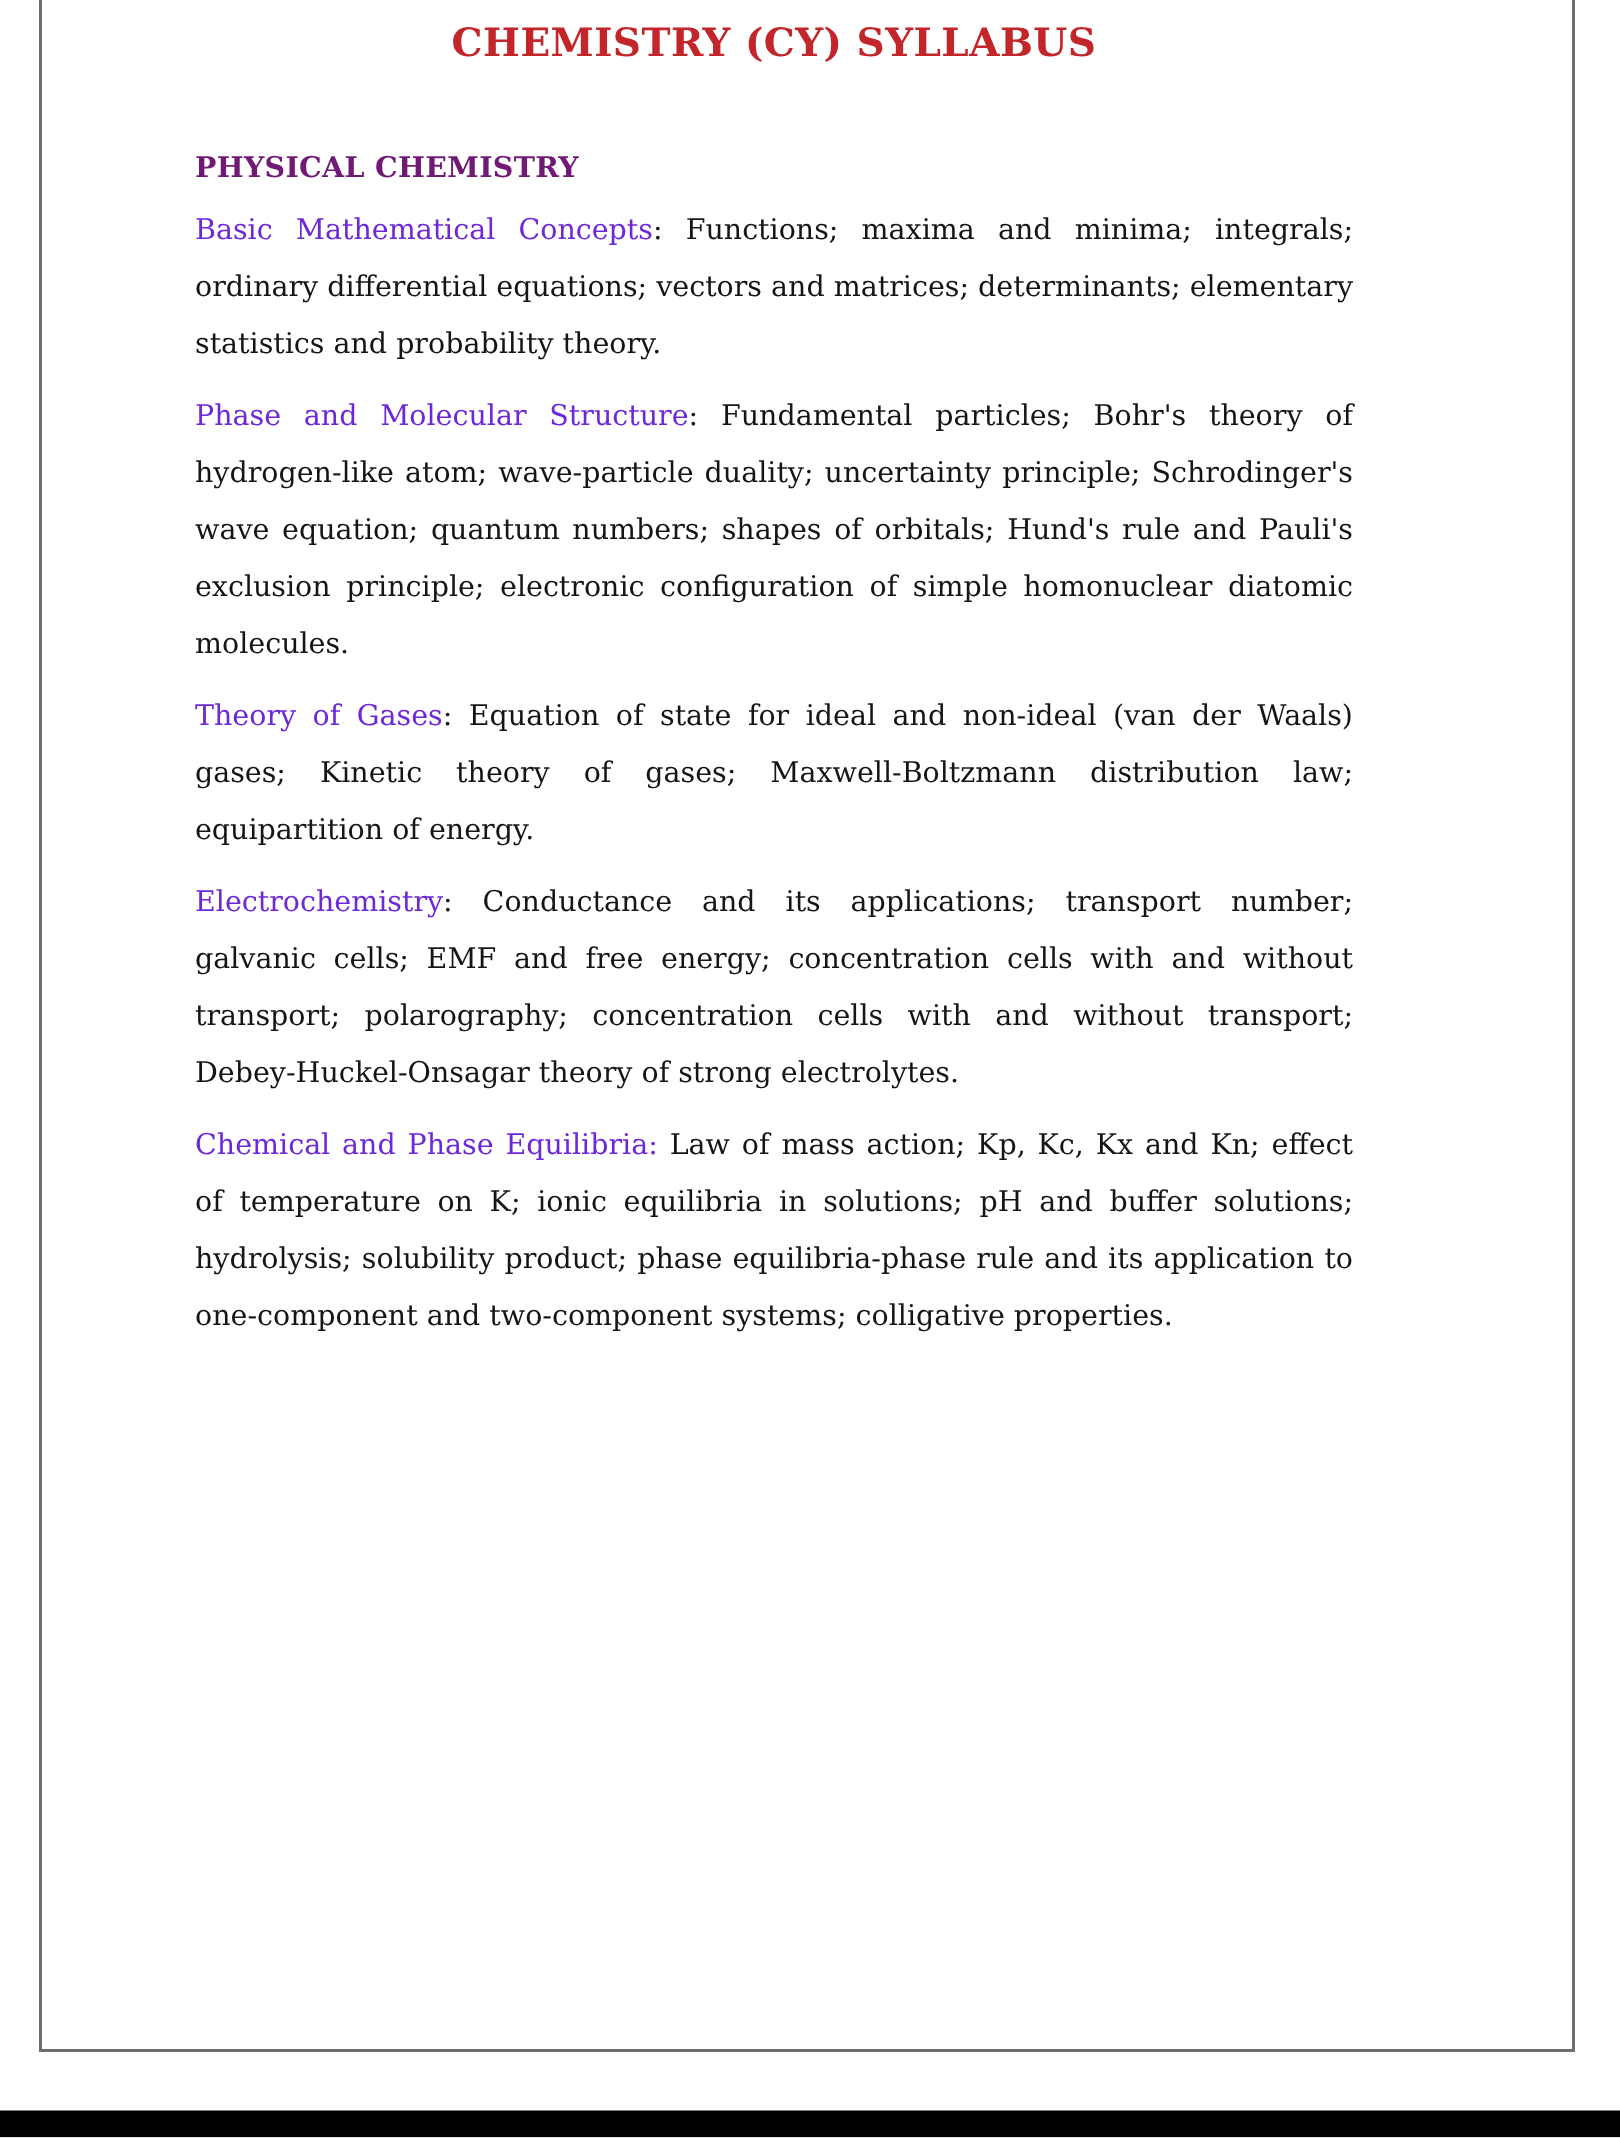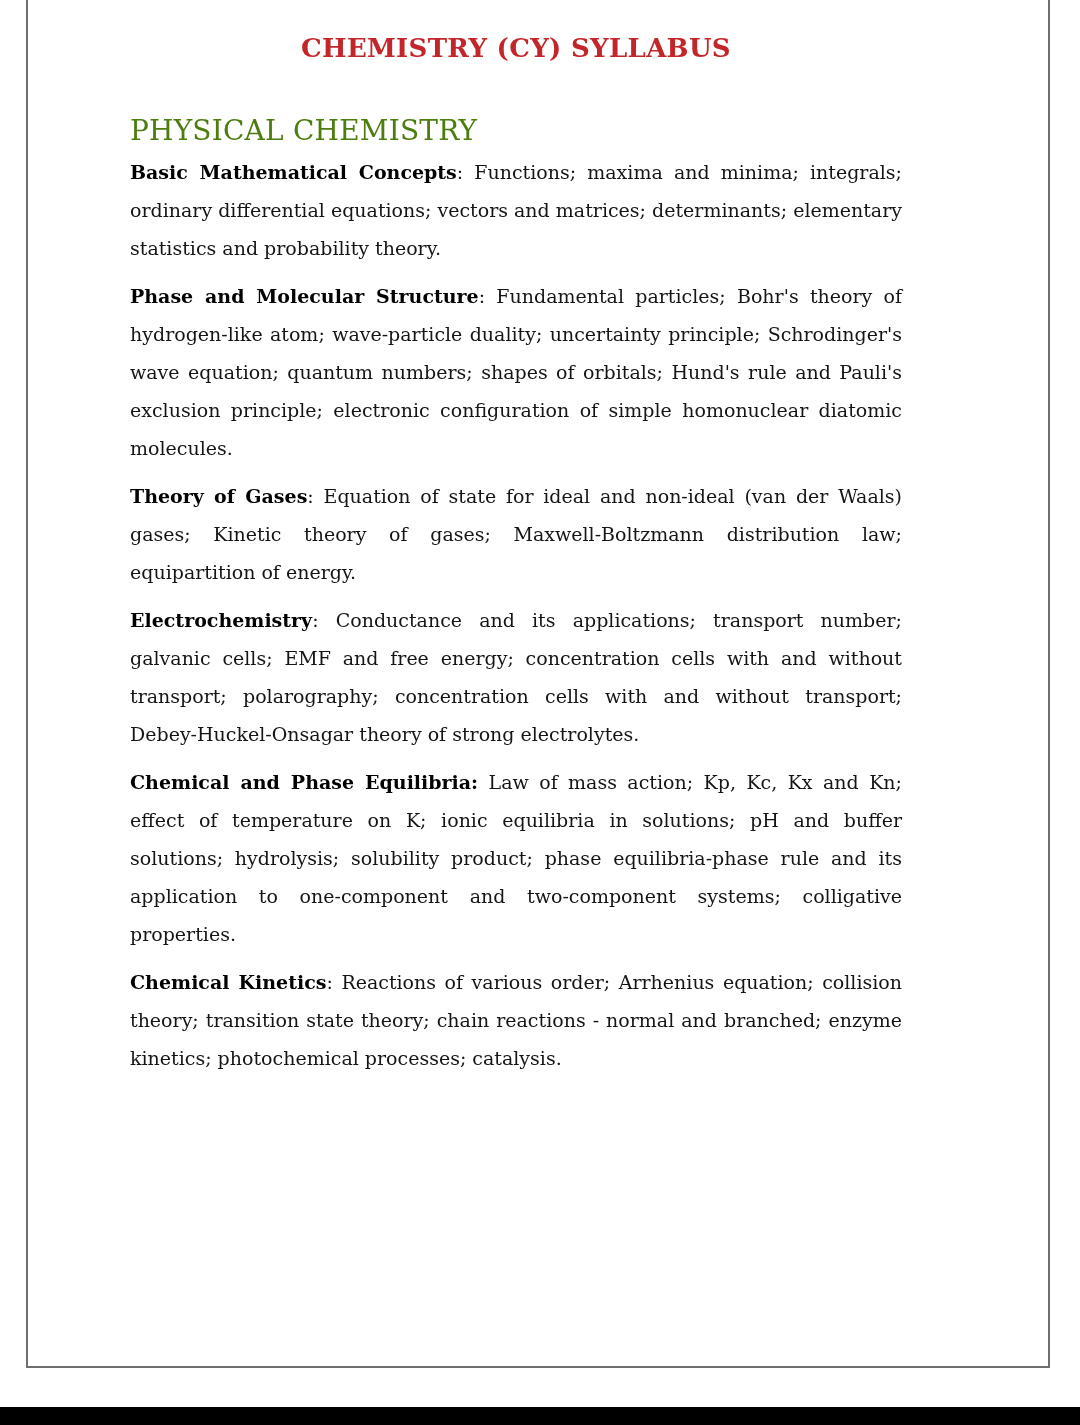--- a/index.html
+++ b/index.html
@@ -20,49 +20,49 @@
     left: 26px;
     top: 0;
     width: 1020px;
     height: 1366px;
     background: #ffffff;
     border: 2px solid #6f6f6f;
     border-top: none;
     box-sizing: content-box;
   }
   .content {
-    padding: 24px 146px 0 102px;
+    padding: 5px 146px 0 102px;
   }
   .doc-title {
     margin: 10px 0 0 0;
     font-size: 26px;
     line-height: 28px;
     font-weight: bold;
     text-align: center;
     color: #c3262a;
     letter-spacing: 0.3px;
   }
   .section-heading {
     margin: 57px 0 0 0;
-    font-size: 28px;
+    font-size: 19px;
     line-height: 24px;
-    font-weight: normal;
-    color: #4d7c0f;
+    font-weight: bold;
+    color: #701a75;
     letter-spacing: 0.2px;
   }
   .para {
     margin: 10px 0 0 0;
     font-size: 19px;
     line-height: 38px;
     text-align: justify;
     color: #151515;
   }
   .para .term {
-    font-weight: bold;
-    color: #000000;
+    font-weight: normal;
+    color: #6d28d9;
     margin-top: 25px;
   }
   .bottom-bar {
     position: absolute;
     left: 0;
     bottom: 0;
     width: 100%;
     height: 18px;
     background: #000000;
   }
@@ -83,19 +83,18 @@
       <p class="para"><span class="term">Phase and Molecular Structure</span><span class="body-text">: Fundamental particles; Bohr's theory of hydrogen-like atom; wave-particle duality; uncertainty principle; Schrodinger's wave equation; quantum numbers; shapes of orbitals; Hund's rule and Pauli's exclusion principle; electronic configuration of simple homonuclear diatomic molecules.</span></p>
 
       <p class="para"><span class="term">Theory of Gases</span><span class="body-text">: Equation of state for ideal and non-ideal (van der Waals) gases; Kinetic theory of gases; Maxwell-Boltzmann distribution law; equipartition of energy.</span></p>
 
 
 
       <p class="para"><span class="term">Electrochemistry</span><span class="body-text">: Conductance and its applications; transport number; galvanic cells; EMF and free energy; concentration cells with and without transport; polarography; concentration cells with and without transport; Debey-Huckel-Onsagar theory of strong electrolytes.</span></p>
 
       <p class="para"><span class="term">Chemical and Phase Equilibria:</span><span class="body-text"> Law of mass action; Kp, Kc, Kx and Kn; effect of temperature on K; ionic equilibria in solutions; pH and buffer solutions; hydrolysis; solubility product; phase equilibria-phase rule and its application to one-component and two-component systems; colligative properties.</span></p>
 
-      <p class="para"><span class="term">Chemical Kinetics</span><span class="body-text">: Reactions of various order; Arrhenius equation; collision theory; transition state theory; chain reactions - normal and branched; enzyme kinetics; photochemical processes; catalysis.</span></p>
 
     </div>
   </div>
 
   <div class="bottom-bar"></div>
 </div>
 
 </body></html>

